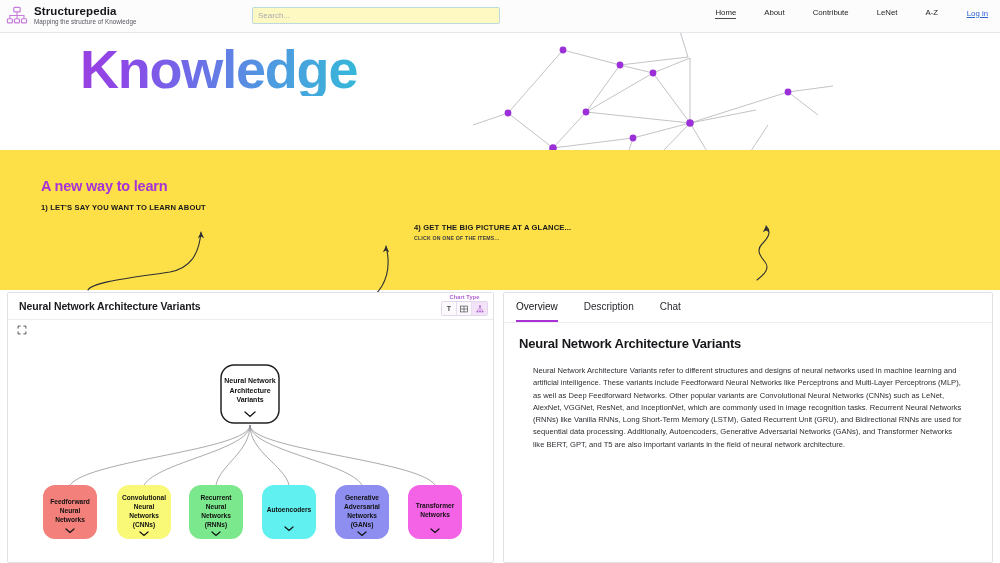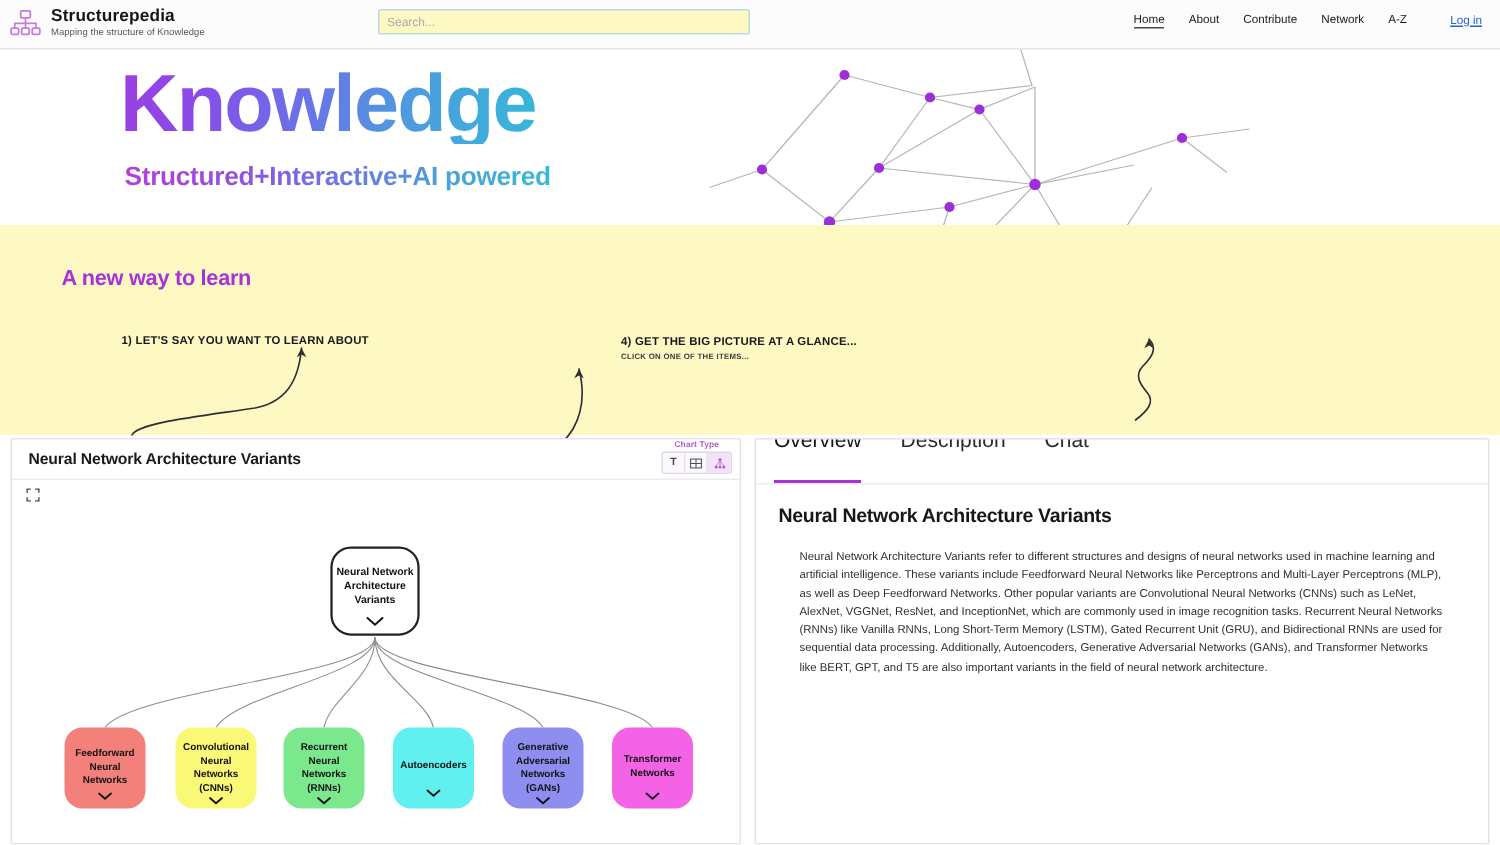--- a/index.html
+++ b/index.html
@@ -41,21 +41,21 @@
     background: #fef9c3;
     font-size: 8px; color: #333;
     padding: 0 5px;
     font-family: "Liberation Sans", sans-serif;
     outline: none;
   }
   .search-input::placeholder { color: #a8a9ad; }
 
   .navlinks {
     position: absolute; right: 62px; top: 0; height: 26px;
-    display: flex; align-items: center; gap: 16px;
+    display: flex; align-items: center; gap: 28px;
   }
   .navlink {
     font-size: 7.8px; color: #1d1d1f; text-decoration: none;
     padding-bottom: 1px; cursor: pointer; white-space: nowrap;
   }
   .navlink.active { border-bottom: 1px solid #4a4a4f; }
   .login {
     position: absolute; right: 12px; top: 0; height: 26px;
     display: flex; align-items: center;
   }
@@ -82,36 +82,36 @@
     background: linear-gradient(100deg,#b43fd8 0%, #9350dd 26%, #6f74e3 50%, #4aa3d9 76%, #33bcd4 100%);
     -webkit-background-clip: text; background-clip: text;
     -webkit-text-fill-color: transparent; color: transparent;
     line-height: 1;
   }
   .netgraph { position: absolute; right: 0; top: -6px; width: 420px; height: 250px; }
 
   
   .band {
     position: absolute; top: 150px; left: 0; width: 1000px; height: 140px;
-    background: #fef9c3;
+    background: #fde047;
   }
   .band-title {
     position: absolute; left: 41px; top: 28px;
     font-size: 14.5px; font-weight: 700; color: #a832d8; letter-spacing: -.2px;
   }
   .step { position: absolute; }
   .step-main {
     font-size: 7.6px; font-weight: 700; color: #17181c;
     letter-spacing: .15px; white-space: nowrap;
   }
   .step-sub {
     font-size: 5.2px; font-weight: 600; color: #3b3c41;
     letter-spacing: .2px; margin-top: 3px; white-space: nowrap;
   }
-  .step1 { left: 41px; top: 72px; margin-left: 40px; }
+  .step1 { left: 41px; top: 53px; }
   .step2 { left: 414px; top: 73px; }
   .step3 { left: 773px; top: 82px; }
   .arrows { position: absolute; left: 0; top: 150px; width: 1000px; height: 160px; pointer-events: none; }
 
   
   .panels {
     position: absolute; top: 292px; left: 0; width: 811px; height: 271px;
     background: #fff;
   }
   .panel-left {
@@ -150,21 +150,21 @@
 
   .panel-right {
     position: absolute; left: 503px; top: 0; width: 490px; height: 271px;
     border: 1px solid #e1e1e6; border-radius: 2px; background: #fff; overflow: hidden;
   }
   .tabs {
     height: 30px; border-bottom: 1px solid #ececf0;
     display: flex; align-items: flex-end; padding-left: 12px; gap: 26px;
   }
   .tab {
-    font-size: 14px; color: #2a2b30; padding-bottom: 20px; cursor: pointer;
+    font-size: 10px; color: #2a2b30; padding-bottom: 8px; cursor: pointer;
     border-bottom: 2px solid transparent; line-height: 1;
   }
   .tab.active { border-bottom-color: #a832d8; color: #141519; }
   .doc { padding: 13px 15px 0 15px; }
   .doc-title {
     font-size: 13px; font-weight: 700; color: #16171b;
     letter-spacing: -.2px; margin: 0 0 11px 0;
   }
   .doc-body {
     font-size: 7.6px; line-height: 1.62; color: #2d2e33; margin: 14px;
@@ -192,31 +192,30 @@
     </div>
 
     <div class="search-wrap">
       <input class="search-input" type="text" placeholder="Search..." style="">
     </div>
 
     <div class="navlinks">
       <a class="navlink active">Home</a>
       <a class="navlink">About</a>
       <a class="navlink">Contribute</a>
-      <a class="navlink">Network</a>
+      <a class="navlink">LeNet</a>
       <a class="navlink">A-Z</a>
     </div>
     <div class="login">
       <a>Log in</a>
     </div>
   </div>
 
   <div class="hero">
     <div class="hero-title">Knowledge</div>
-    <div class="hero-sub">Structured+Interactive+AI powered</div>
 
     <svg class="netgraph" viewBox="0 0 420 250">
       <g stroke="#9b9ba2" stroke-width="0.8" fill="none" opacity="0.75">
         <path d="M95 30 L152 45 L220 37 L210 5"></path>
         <path d="M152 45 L185 53 L222 38"></path>
         <path d="M40 93 L95 30"></path>
         <path d="M152 45 L118 92 L85 128 L40 93"></path>
         <path d="M118 92 L185 53"></path>
         <path d="M185 53 L222 103 L288 90"></path>
         <path d="M118 92 L222 103"></path>

